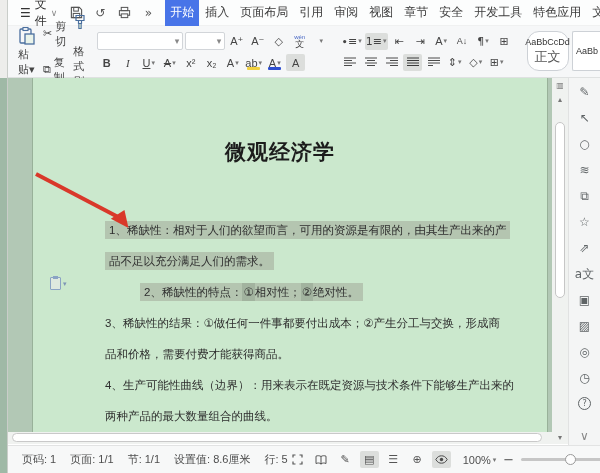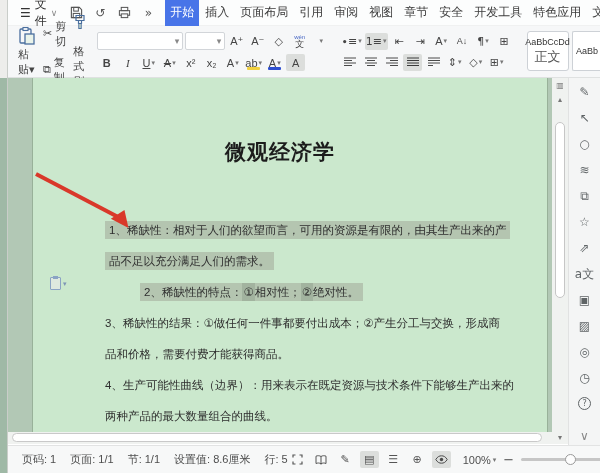--- a/index.html
+++ b/index.html
@@ -41,21 +41,21 @@
   .rbtn{min-width:19px;height:17px;display:flex;align-items:center;justify-content:center;
     color:#454545;font-size:11px;border-radius:2px;padding:0 1px;position:relative;}
   .rbtn.active{background:#dcdedc;}
   .rbtn .dd{font-size:7px;color:#777;margin-left:1px;}
   .bold{font-weight:bold;}
   .italic{font-style:italic;font-family:"Liberation Serif",serif;}
   .uline{text-decoration:underline;}
   .strike{text-decoration:line-through;}
   .bar{position:absolute;left:3px;right:3px;bottom:1px;height:3px;border-radius:1px;}
   .para{display:flex;flex-direction:column;justify-content:center;gap:4px;}
-  .style-box{width:42px;height:40px;margin:2px 0 0 3px;background:#fff;border:1px solid #cdd1d6;border-radius:3px;
+  .style-box{width:42px;height:40px;margin:2px 0 0 3px;background:#fff;border:1px solid #cdd1d6;border-radius:12px;
     display:flex;flex-direction:column;align-items:center;justify-content:center;gap:1px;}
   .style-box .prev{font-size:9px;color:#333;}
   .style-box .nm{font-size:13px;color:#555;}
   .style-box.cut{width:30px;overflow:hidden;border-right:none;border-radius:2px 0 0 2px;}
   .sgal{display:flex;}
 
   
   .docarea{position:absolute;left:8px;top:78px;width:544px;height:354px;background:#b2c8b5;overflow:hidden;}
   .page{position:absolute;left:24px;right:4px;top:0;bottom:0;background:#cbe8cd;
     border-left:1px solid rgba(90,110,92,.45);border-right:1px solid rgba(90,110,92,.45);}

